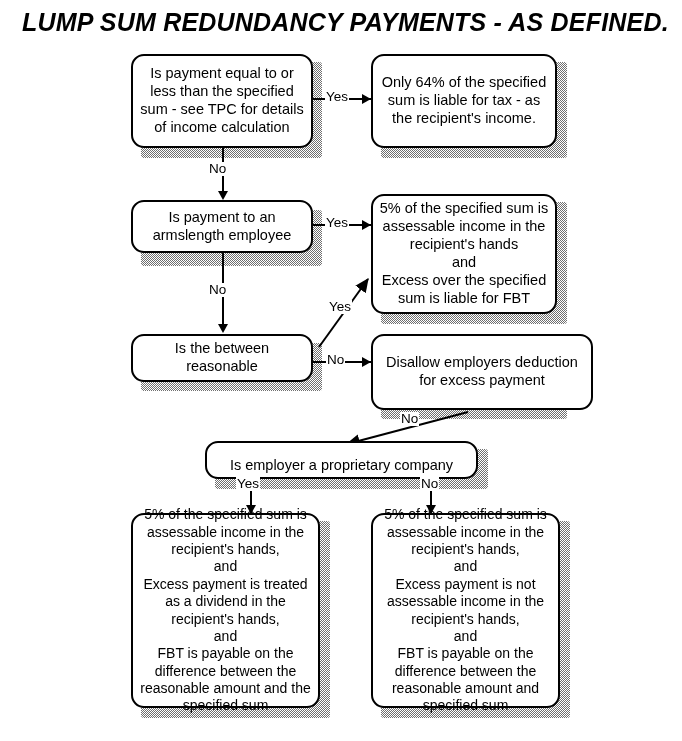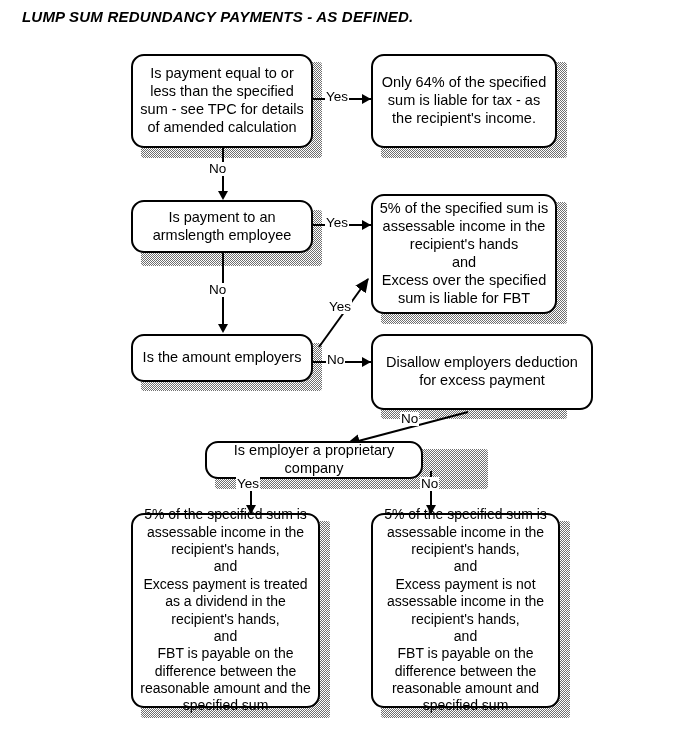--- a/index.html
+++ b/index.html
@@ -13,21 +13,21 @@
     position: relative;
     font-family: "Liberation Sans", sans-serif;
     color: #000000;
     overflow: hidden;
   }
 
   #chart-title {
     position: absolute;
     left: 22px;
     top: 8px;
-    font-size: 15px;
+    font-size: 25px;
     font-weight: bold;
     font-style: italic;
     letter-spacing: 0.2px;
     white-space: nowrap;
   }
 
   
   .node {
     position: absolute;
     box-sizing: border-box;
@@ -157,46 +157,46 @@
 
   <line x1="319" y1="347" x2="368" y2="279" stroke="#000" stroke-width="2" marker-end="url(#ahead)"></line>
 
   <line x1="468" y1="412" x2="347" y2="444" stroke="#000" stroke-width="2" marker-end="url(#ahead)"></line>
 </svg>
 
 <div class="edge-label" style="left:328px; top:300px;">Yes</div>
 <div class="edge-label" style="left:400px; top:412px;">No</div>
 
 <div class="node" style="left:131px; top:54px; width:182px; height:94px;">
-  <span class="txt">Is payment equal to or less than the specified sum - see TPC for details of amended calculation</span>
+  <span class="txt">Is payment equal to or less than the specified sum - see TPC for details of income calculation</span>
 </div>
 
 <div class="node" style="left:371px; top:54px; width:186px; height:94px;">
   <span class="txt">Only 64% of the specified sum is liable for tax - as the recipient's income.</span>
 </div>
 
 <div class="node" style="left:131px; top:200px; width:182px; height:53px;">
   <span class="txt">Is payment to an armslength employee</span>
 </div>
 
 <div class="node" style="left:371px; top:194px; width:186px; height:120px;">
   <span class="txt" style="white-space:pre-line;">5% of the specified sum is assessable income in the recipient's hands
 and
 Excess over the specified sum is liable for FBT</span>
 </div>
 
 <div class="node" style="left:131px; top:334px; width:182px; height:48px;">
-  <span class="txt">Is the amount employers</span>
+  <span class="txt">Is the between reasonable</span>
 </div>
 
 <div class="node" style="left:371px; top:334px; width:222px; height:76px;">
   <span class="txt">Disallow employers deduction for excess payment</span>
 </div>
 
-<div class="node" style="left:205px; top:441px; width:218px; height:38px;">
+<div class="node" style="left:205px; top:441px; width:273px; height:38px;align-items:flex-end;">
   <span class="txt">Is employer a proprietary company</span>
 </div>
 
 <div class="node" style="left:131px; top:513px; width:189px; height:195px; font-size:14px;">
   <span class="txt" style="white-space:pre-line;">5% of the specified sum is assessable income in the recipient's hands,
 and
 Excess payment is treated as a dividend in the recipient's hands,
 and
 FBT is payable on the difference between the reasonable amount and the specified sum</span>
 </div>

